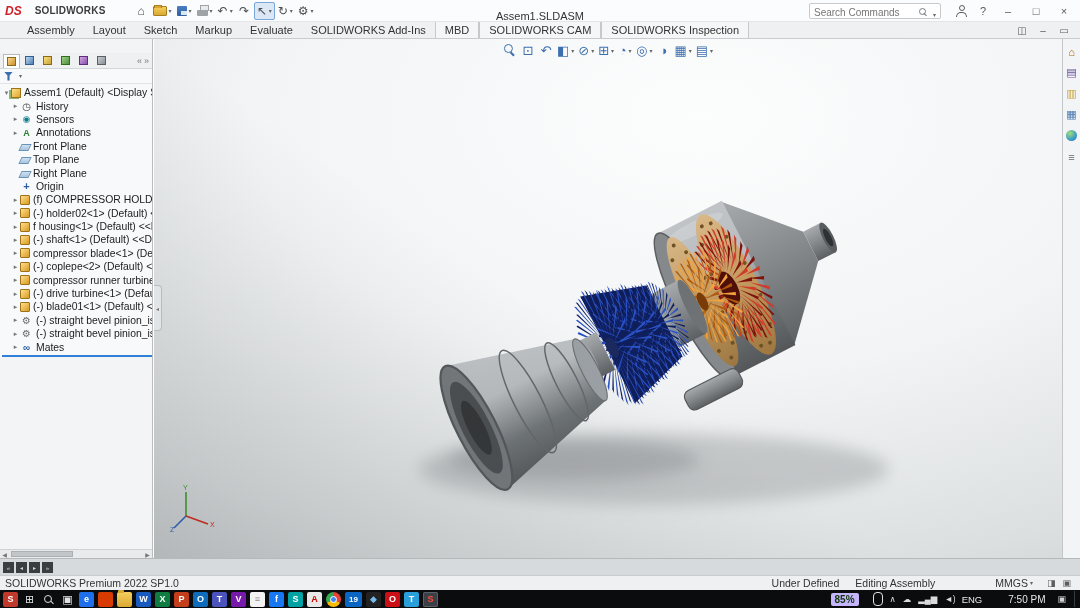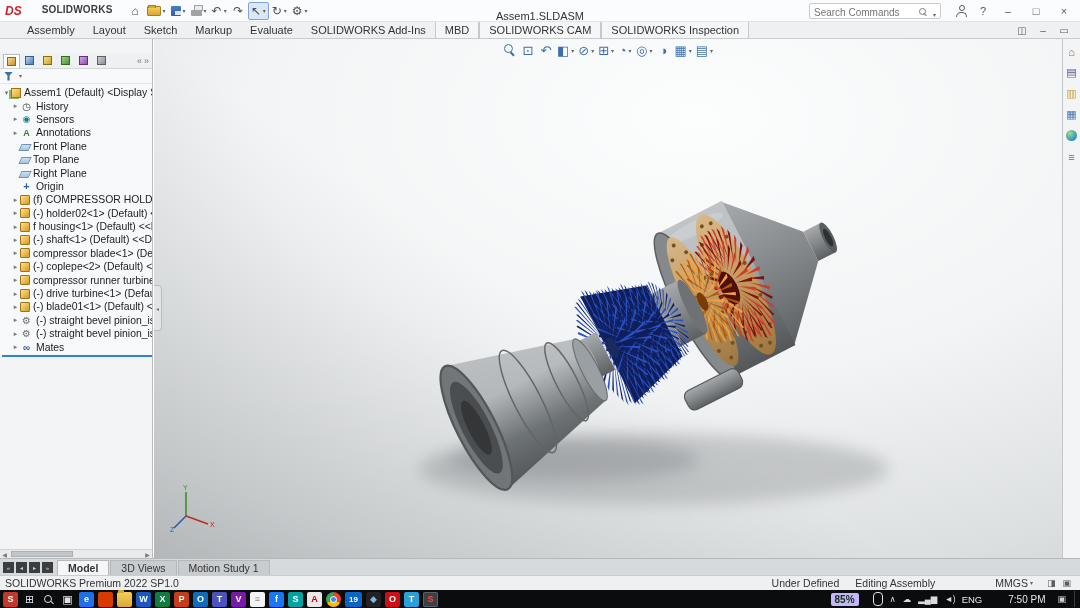--- a/index.html
+++ b/index.html
@@ -3,21 +3,21 @@
 <meta charset="utf-8">
 <style>
   *{box-sizing:border-box;margin:0;padding:0}
   html,body{width:1080px;height:608px;overflow:hidden}
   body{font-family:"Liberation Sans","DejaVu Sans",sans-serif;font-size:11px;color:#222;background:#fff;position:relative}
   .sp{flex:1}
   .caret{font-size:6px;color:#666;margin-left:2px;line-height:1}
 
   
   .titlebar{position:absolute;top:0;left:0;right:0;height:22px;background:#fbfcfd;border-bottom:1px solid #e3e5e7;display:flex;align-items:center;padding:0 5px;gap:2px}
-  .logo{display:flex;align-items:flex-start;gap:20px;margin-right:12px}
+  .logo{display:flex;align-items:center;gap:13px;margin-right:25px}
   .logo-mark{color:#d02028;font-weight:700;font-style:italic;font-size:12px}
   .logo-text{font-weight:700;font-size:10px;color:#3a3d40;letter-spacing:.2px}
   .tb-tools{display:flex;align-items:center;gap:1px}
   .tb-tools .it{height:18px;min-width:17px;padding:0 2px;font-size:12px;color:#4a4d50;position:relative}
   .tb-tools .it.active{border:1px solid #7aa7d8;background:#dbe7f5;border-radius:2px}
   .doc-title{position:absolute;left:50%;top:6px;transform:translateX(-50%);line-height:21px;font-size:11px;color:#333}
   .searchbox{display:flex;align-items:flex-end;width:132px;height:16px;border:1px solid #c8cacc;background:#fff;border-radius:2px;padding:0 4px;gap:3px}
   .searchbox input{border:none;outline:none;flex:1;font-size:10px;color:#555;min-width:0;font-family:inherit;background:transparent}
   .mag{width:9px;height:10px;position:relative;display:inline-block}
   .mag::before{content:"";position:absolute;width:5px;height:5px;border:1.3px solid #7a7e82;border-radius:50%;left:0;top:0}
@@ -884,25 +884,20 @@
       <span class="it">
         <span class="g">◂</span>
       </span>
       <span class="it">
         <span class="g">▸</span>
       </span>
       <span class="it">
         <span class="g">»</span>
       </span>
     </div>
-  <div style="display:flex;gap:1px;align-items:flex-end">
-      <button class="dtab active"><span>Model</span></button>
-      <button class="dtab"><span>3D Views</span></button>
-      <button class="dtab"><span>Motion Study 1</span></button>
-    </div>
 </div>
 
 <div class="statusbar">
   <span>SOLIDWORKS Premium 2022 SP1.0</span>
   <span class="sb-state">Under Defined</span>
   <span class="sb-mode">Editing Assembly</span>
   <span class="units">
     <span>MMGS</span>
     <span class="caret">▾</span>
   </span>

